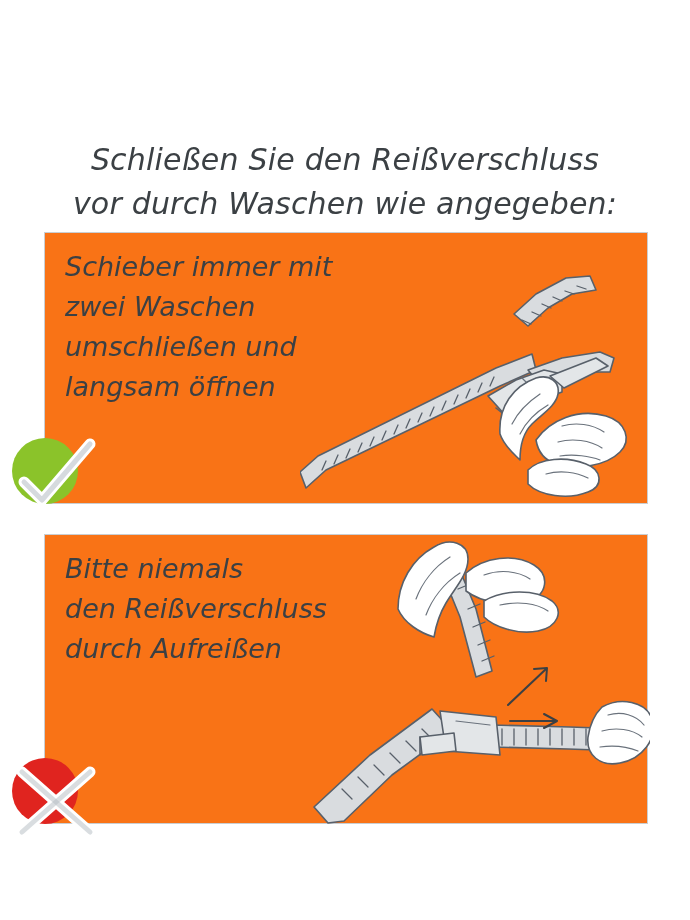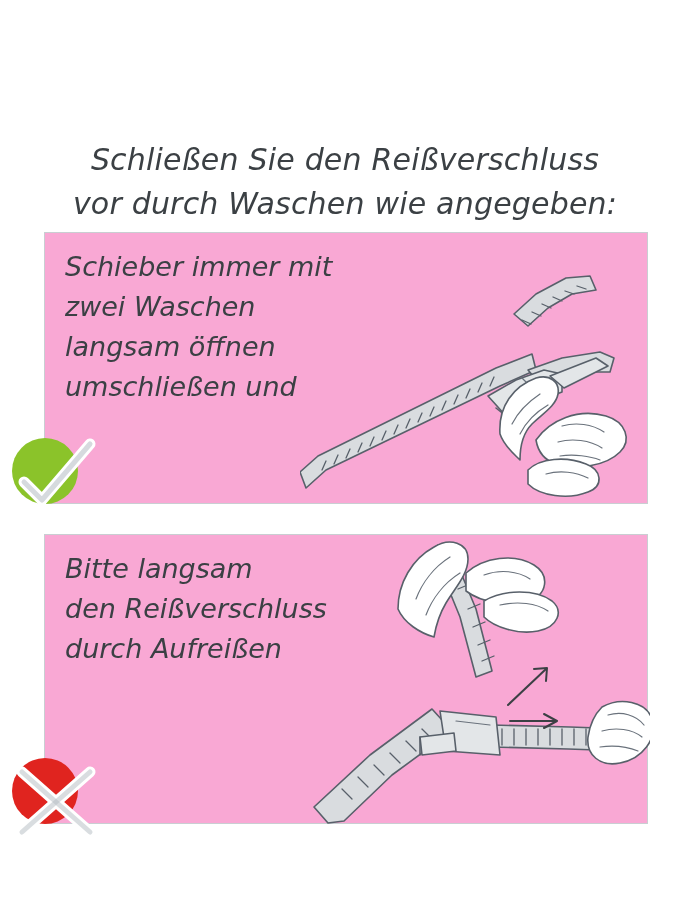--- a/index.html
+++ b/index.html
@@ -34,21 +34,21 @@
   .heading .line {
     display: block;
     white-space: nowrap;
   }
 
   .panel {
     position: absolute;
     left: 44px;
     width: 604px;
     border: 1.5px solid #c9ced2;
-    background: #f9a8d4;
+    background: #f97316;
     box-sizing: border-box;
   }
   .panel-good { top: 198px; height: 272px; }
   .panel-bad  { top: 500px; height: 290px; }
 
   .panel-text {
     position: absolute;
     left: 20px;
     top: 14px;
     font-style: italic;
@@ -107,22 +107,22 @@
 
   <div class="heading">
     <span class="line">Schließen Sie den Reißverschluss</span>
     <span class="line">vor durch Waschen wie angegeben:</span>
   </div>
 
   <div class="panel panel-good">
     <div class="panel-text">
       <span class="line">Schieber immer mit</span>
       <span class="line">zwei Waschen</span>
+      <span class="line">umschließen und</span>
       <span class="line">langsam öffnen</span>
-      <span class="line">umschließen und</span>
     </div>
   </div>
 
   <div class="illus illus-good">
     <svg width="348" height="230" viewBox="0 0 348 230" xmlns="http://www.w3.org/2000/svg">
 
       <path class="tape" d="M6 214 L26 196 L200 112 L236 96 L232 80 L196 94 L18 182 L0 198 Z"></path>
 
       <g class="teeth">
         <path d="M22 196 l4 -9"></path>
@@ -173,21 +173,21 @@
 
   <div class="badge badge-good">
     <svg class="mark" width="120" height="90" viewBox="0 0 120 90" xmlns="http://www.w3.org/2000/svg">
       <path d="M12 44 L30 62 L78 6" fill="none" stroke="#ffffff" stroke-width="11" stroke-linecap="round" stroke-linejoin="round"></path>
       <path d="M12 44 L30 62 L78 6" fill="none" stroke="#b4bcc2" stroke-width="5" stroke-linecap="round" stroke-linejoin="round" opacity="0.55"></path>
     </svg>
   </div>
 
   <div class="panel panel-bad">
     <div class="panel-text">
-      <span class="line">Bitte langsam</span>
+      <span class="line">Bitte niemals</span>
       <span class="line">den Reißverschluss</span>
       <span class="line">durch Aufreißen</span>
     </div>
   </div>
 
   <div class="illus illus-bad">
     <svg width="380" height="285" viewBox="0 0 380 285" xmlns="http://www.w3.org/2000/svg">
 
       <path class="tape" d="M150 20 L168 6 L186 22 L206 70 L222 132 L206 138 L190 78 L172 34 Z"></path>
       <g class="teeth">

